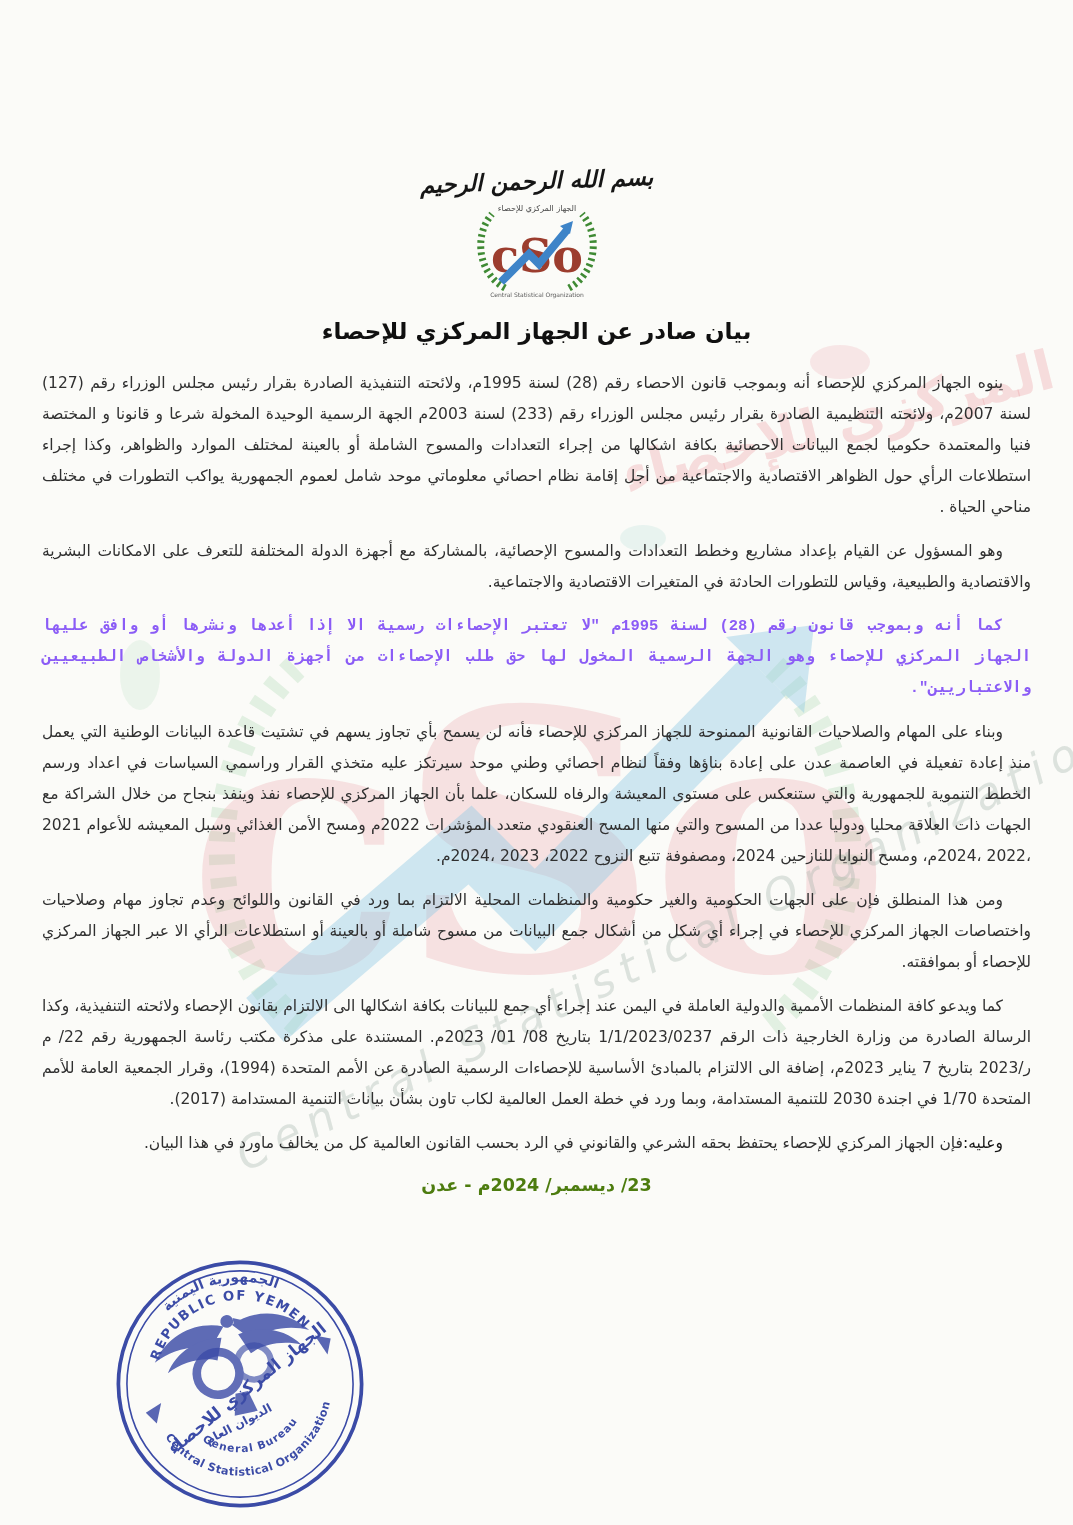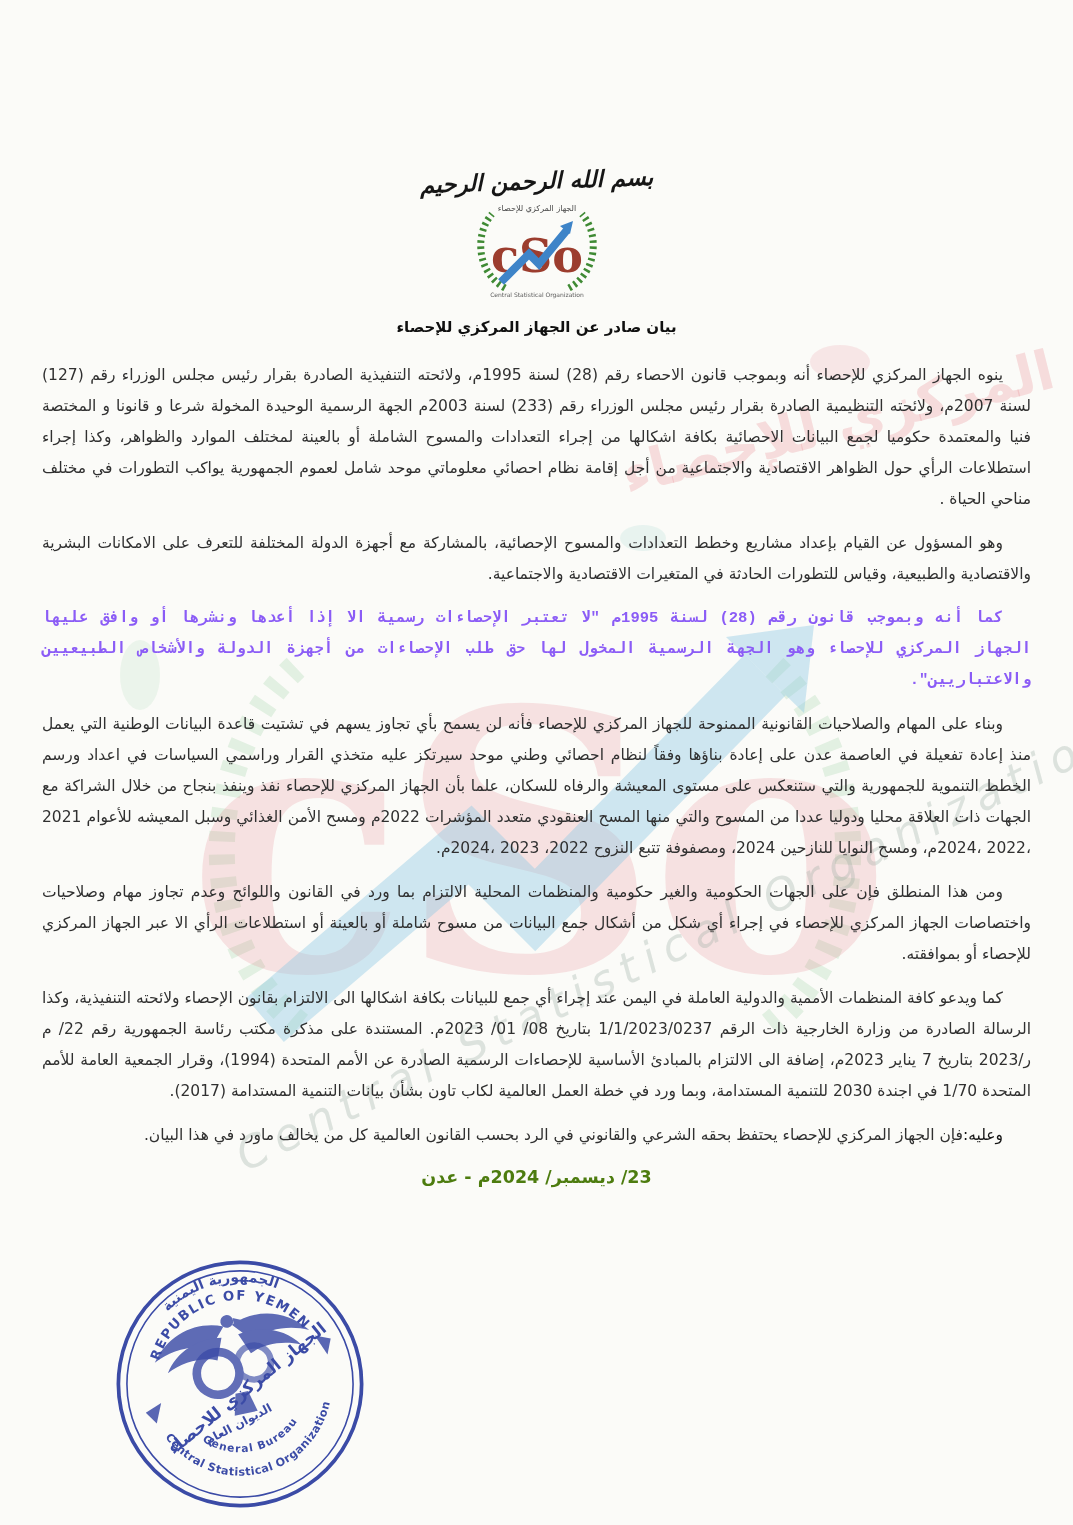--- a/index.html
+++ b/index.html
@@ -28,21 +28,21 @@
   .bismillah{
     text-align:center; font-size:23px; font-weight:bold; font-style:italic;
     color:#161616; transform:rotate(-2deg);
   }
   .logo-row{display:flex; justify-content:center; margin-top:4px;}
   .verse{
     text-align:center; font-size:19px; font-weight:bold; font-style:italic;
     color:#141414; margin-top:8px;
   }
   .doc-title{
-    text-align:center; font-size:15px; font-weight:bold; color:#101010; margin-top:16px;
+    text-align:center; font-size:23px; font-weight:bold; color:#101010; margin-top:16px;
   }
   .body-text{margin-top:24px; font-size:15.5px; line-height:2.0; text-align:justify; color:#303030;}
   .para{margin:0 0 13px 0; text-indent:28px;}
   .para.bold{font-weight:bold; color:#8b5cf6;font-family:Liberation Mono, monospace;}
   .para .lead{font-weight:normal; color:#141414;}
   .issued{
     text-align:center; font-weight:bold; font-size:18.5px; color:#0e0e0e; margin-top:6px;
   }
   .dateline{
     text-align:center; font-weight:bold; font-size:17.5px; color:#4d7c0f; margin-top:16px;

